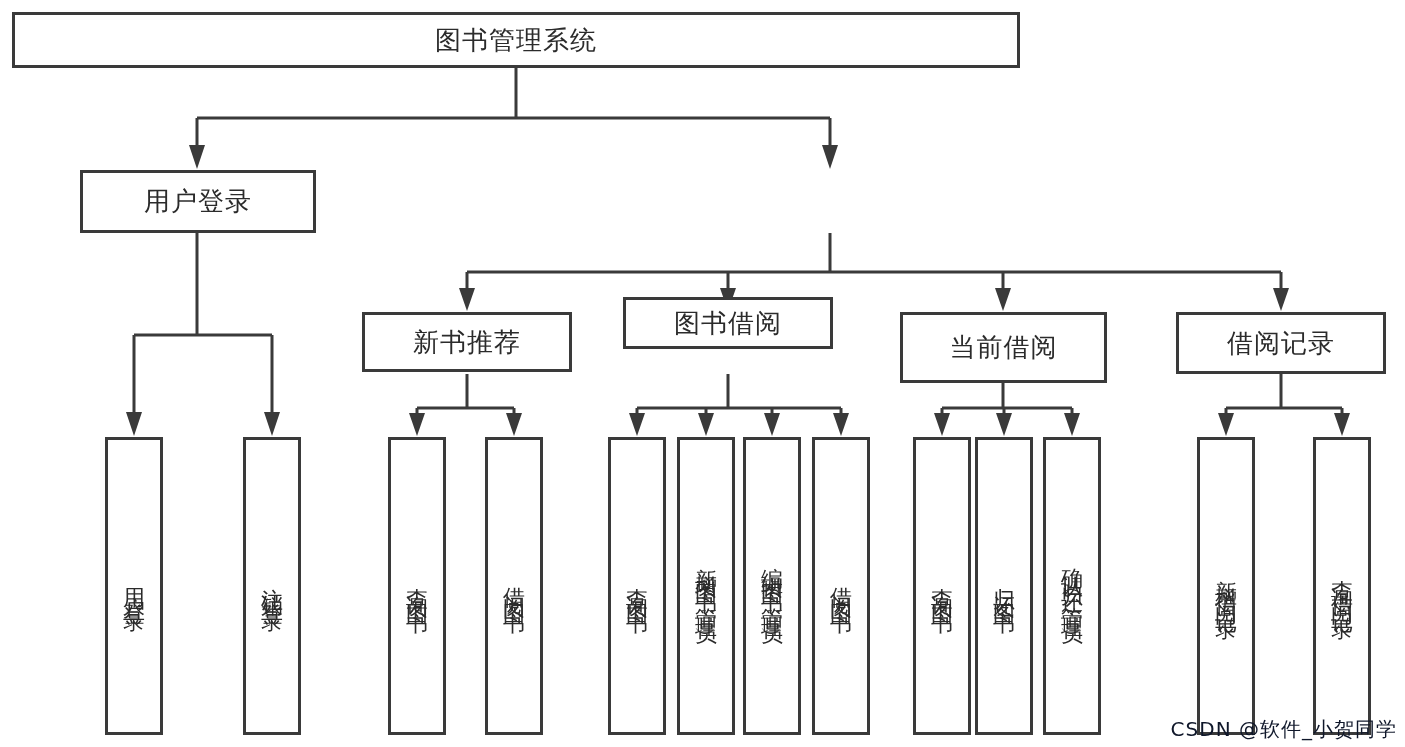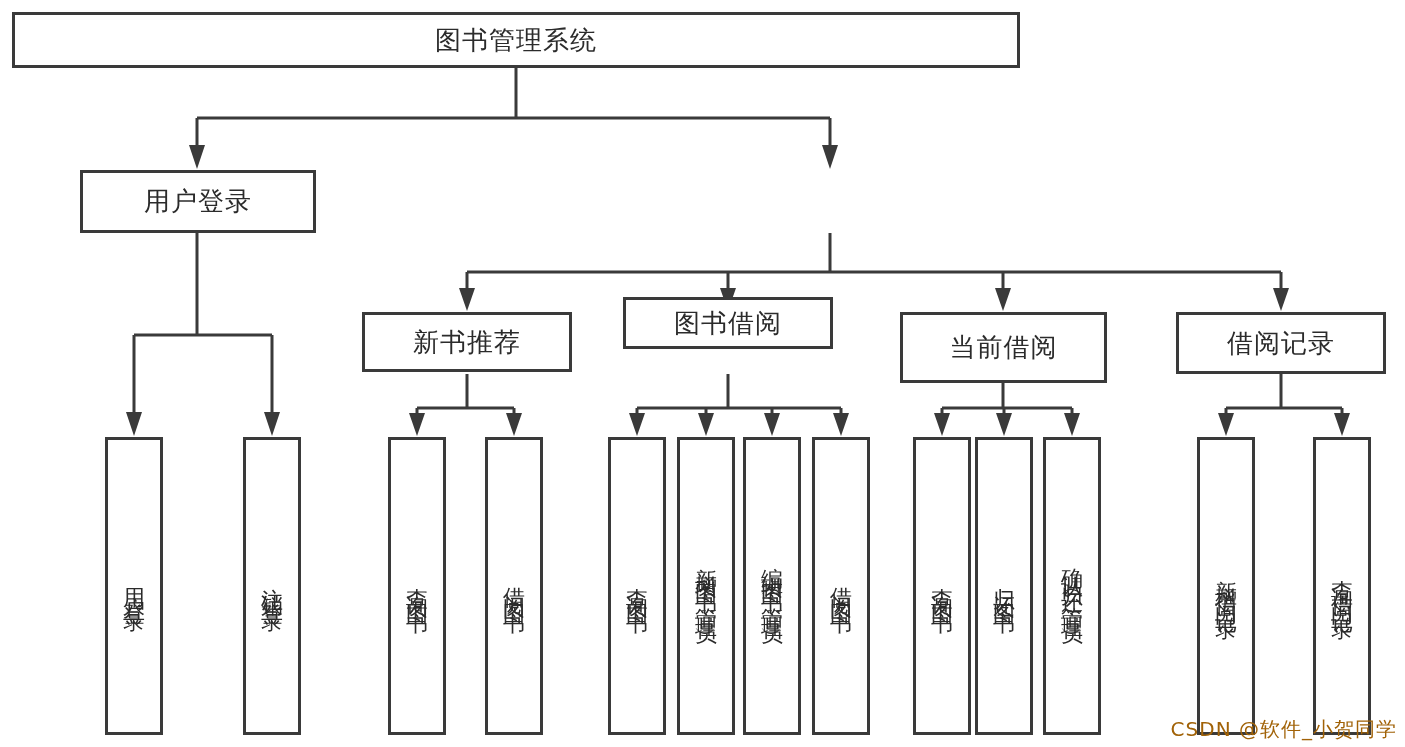--- a/index.html
+++ b/index.html
@@ -36,21 +36,21 @@
     letter-spacing: 8px;
     line-height: 1;
     white-space: nowrap;
     color: #2b2b2b;
   }
   .watermark {
     position: absolute;
     right: 8px;
     bottom: 4px;
     font-size: 20px;
-    color: #a16207;
+    color: #0f172a;
     letter-spacing: 1px;
     z-index: 5;
   }
 </style>
 </head>
 <body>
 
 <div class="canvas">
 
   <svg class="connectors" viewBox="0 0 1405 747" xmlns="http://www.w3.org/2000/svg">

